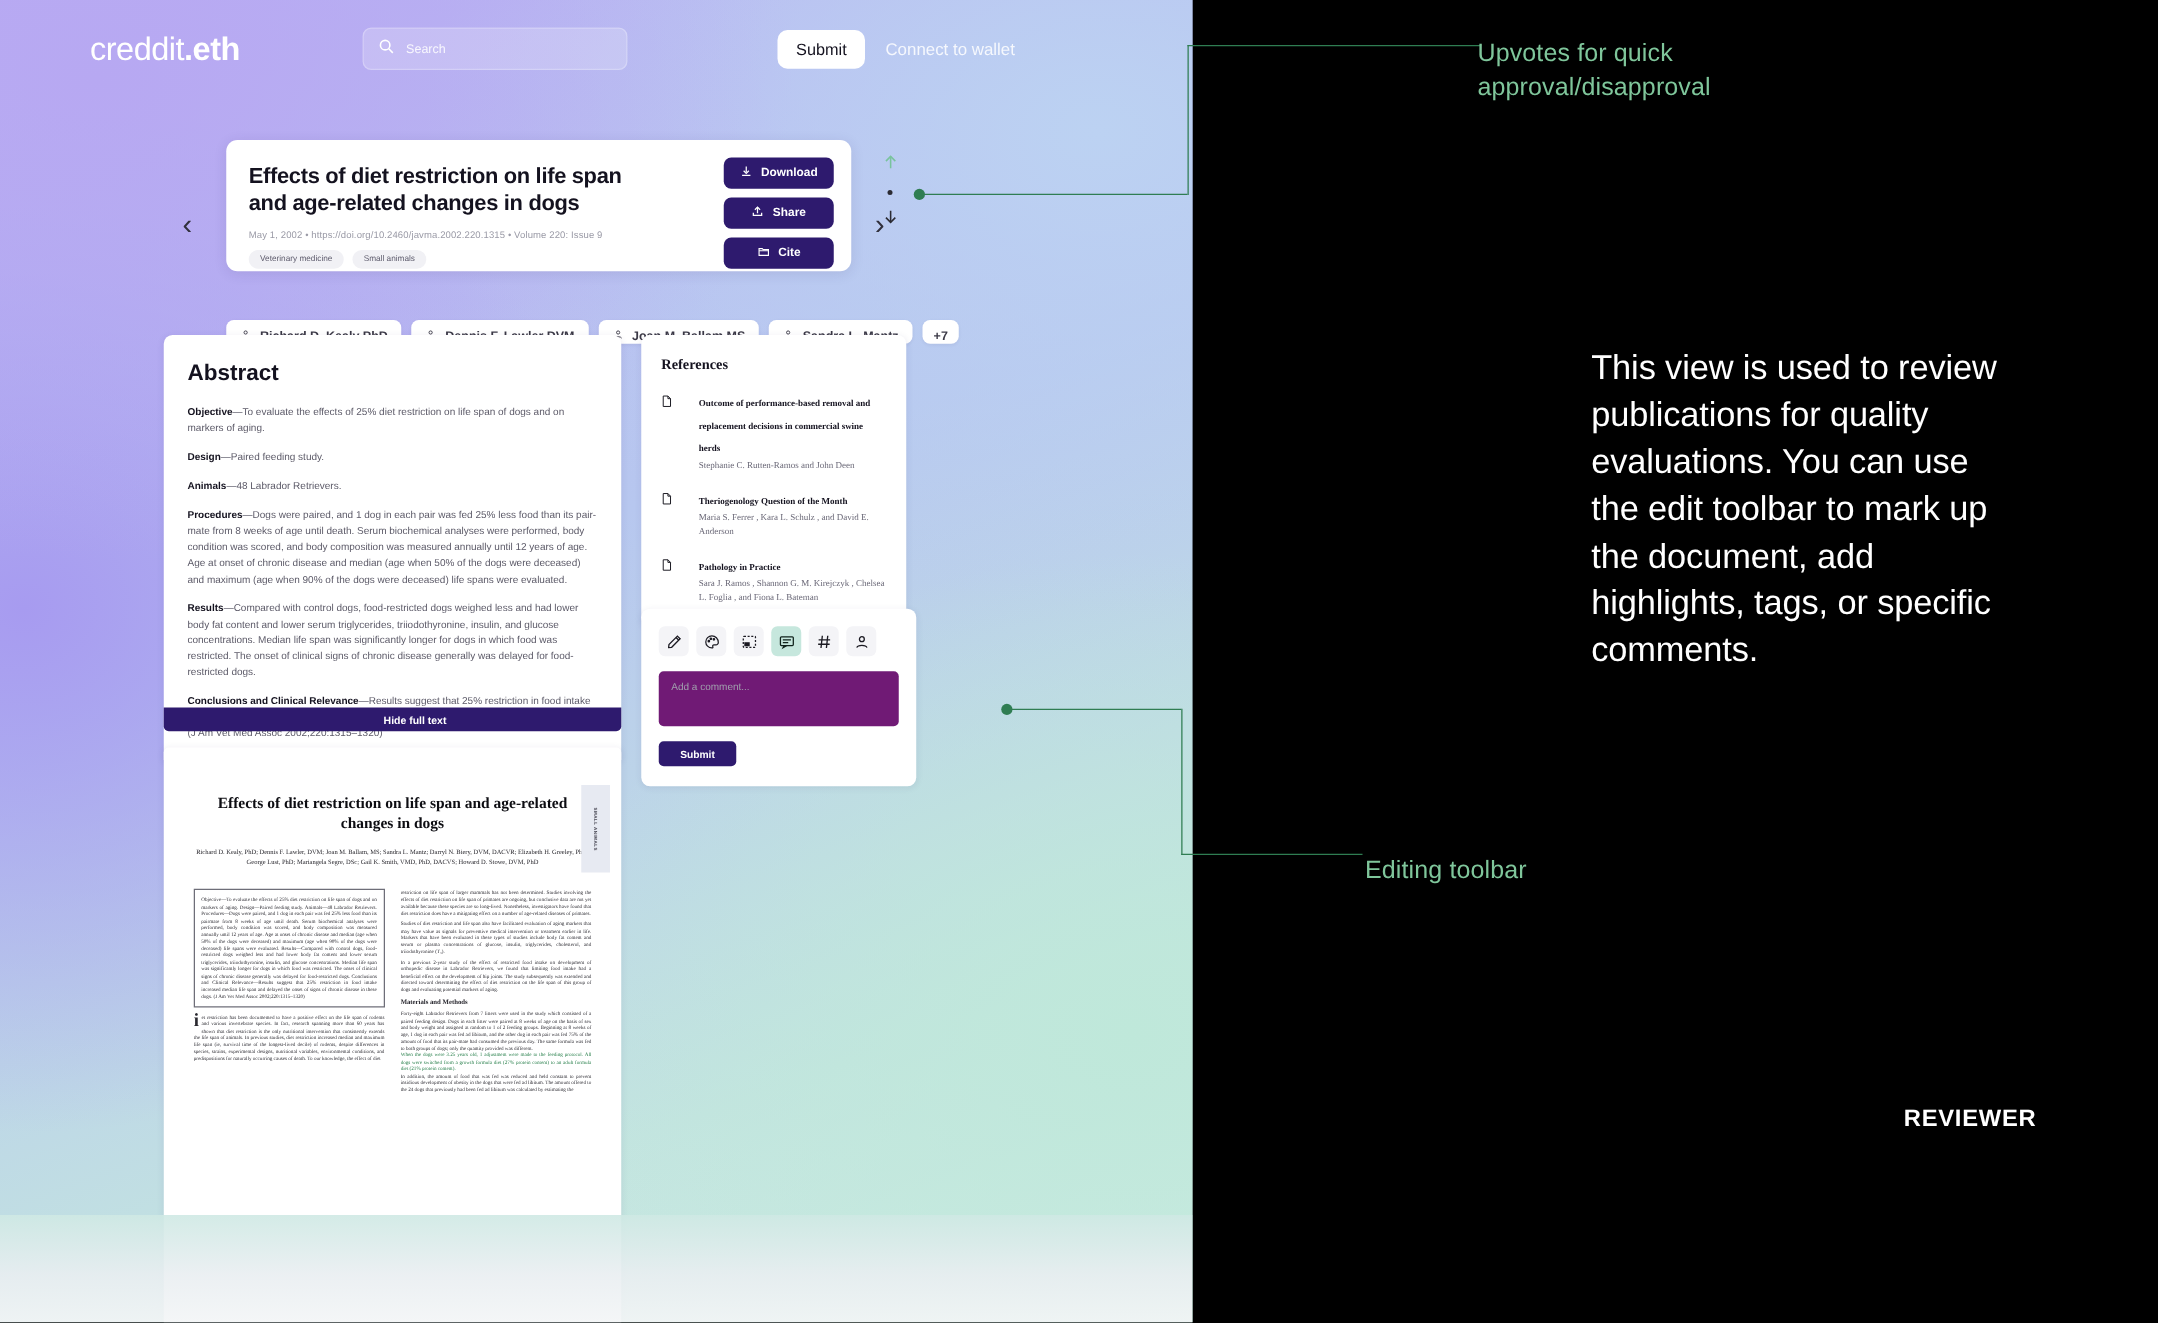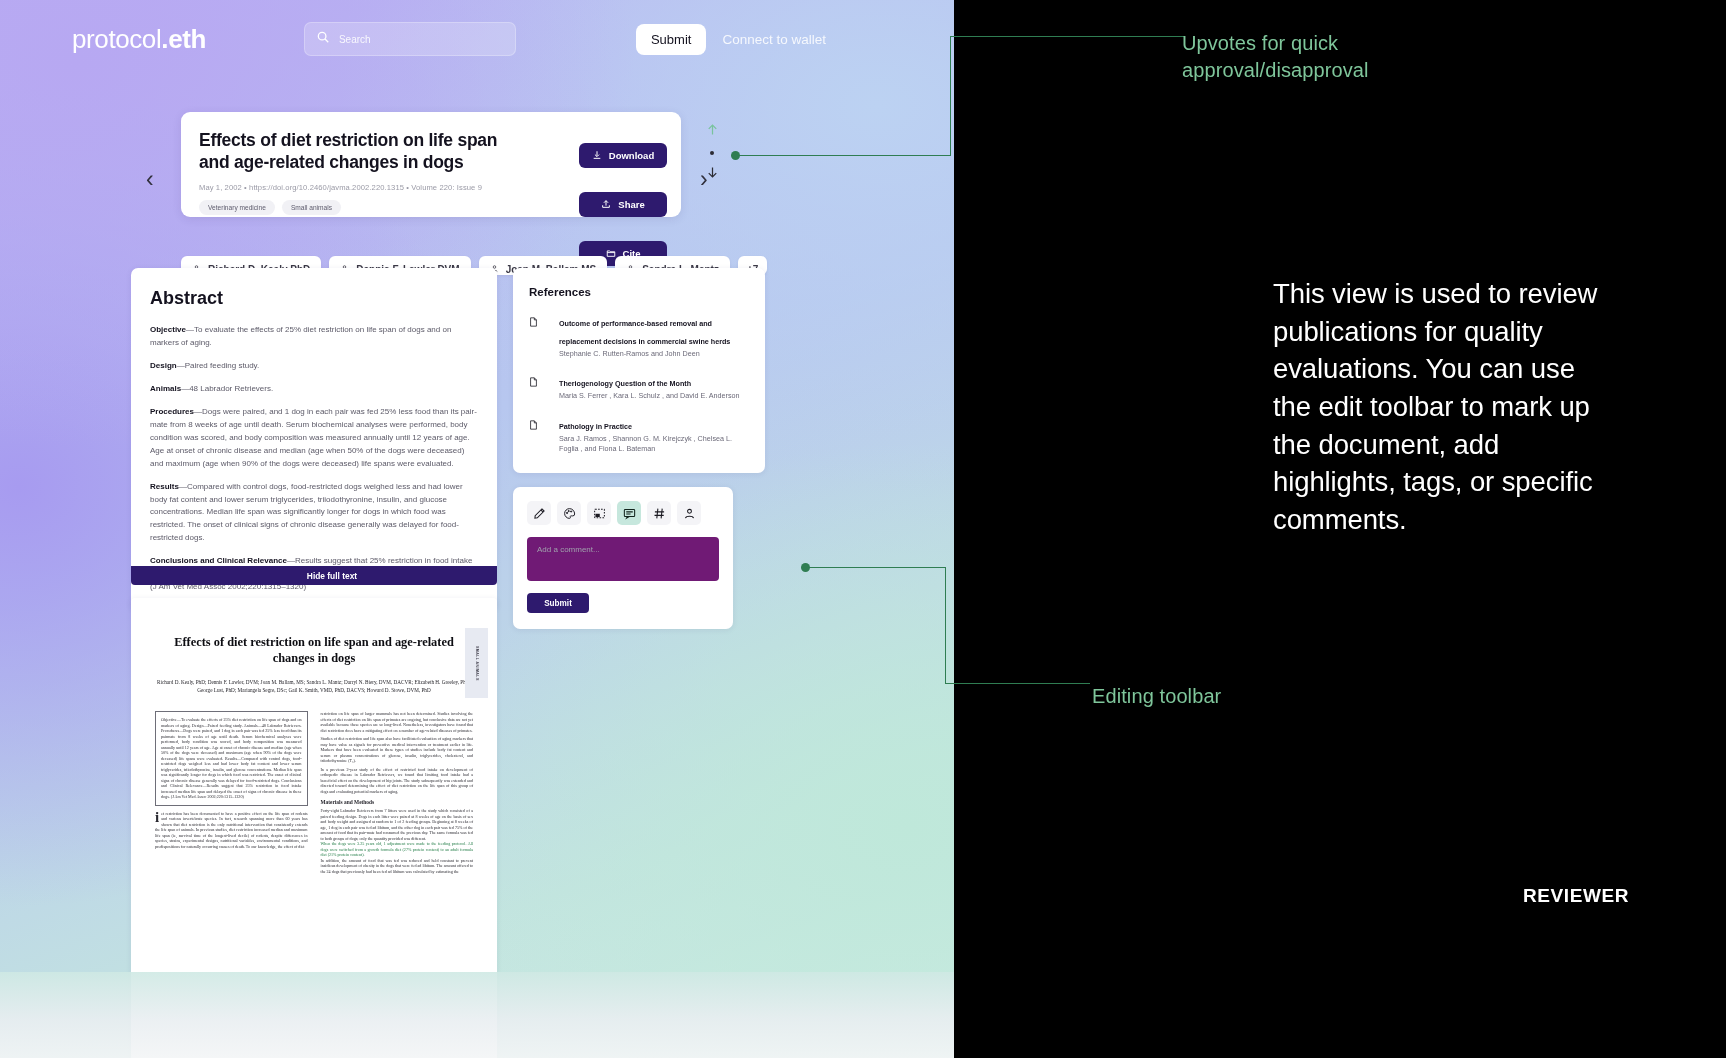--- a/index.html
+++ b/index.html
@@ -53,21 +53,21 @@
   }
   .hero h1 { font-size:17.5px; line-height:1.28; color:#14121f; font-weight:700; letter-spacing:-.25px; width:320px; }
   .hero .meta { margin-top:9px; font-size:7.6px; color:#9a9aa6; letter-spacing:.1px; }
   .chips { margin-top:8px; display:flex; gap:7px; }
   .chip { font-size:6.6px; color:#5e5c6d; background:#f1f1f5; border-radius:999px; padding:4px 9px; white-space:nowrap; }
 
   .actions { position:absolute; right:14px; top:14px; display:flex; flex-direction:column; gap:7px; }
   .act {
     width:88px; height:25px; border-radius:6px; background:#2e1a6e; color:#fff;
     font-size:9.5px; font-weight:600; display:flex; align-items:center; justify-content:center;
-    gap:7px; border:none; cursor:pointer;margin-top:17px;
+    gap:7px; border:none; cursor:pointer;
   }
   .act svg { width:10px; height:10px; }
 
   .votes { position:absolute; left:700px; top:122px; width:24px; display:flex; flex-direction:column; align-items:center; gap:10px; }
   .votes .dot { width:4px; height:4px; border-radius:50%; background:#2b2b33; }
 
   .nav-arrow {
     position:absolute; font-size:23px; color:#31303c; cursor:pointer; user-select:none; line-height:1;
   }
   .nav-arrow.left { left:146px; top:168px; }
@@ -93,22 +93,22 @@
   .abstract p { font-size:8px; line-height:1.62; color:#5c5a68; margin-bottom:10px; }
   .abstract p b { color:#14121f; font-weight:700; }
   .hide-bar {
     position:absolute; left:131px; top:566px; width:366px; height:19px; background:#2e1a6e;
     border-radius:0 0 4px 4px; color:#fff; font-size:8.4px; font-weight:700;
     display:flex; align-items:center; justify-content:center; cursor:pointer;padding-left:36px;
   }
 
   
   .refs {
-    position:absolute; left:513px; top:268px; width:252px; background:#fff;
-    border-radius:7px; padding:18px 16px 18px 16px; box-shadow:0 1px 6px rgba(40,30,90,.08);
+    position:absolute; left:513px; top:268px; width:212px; background:#fff;
+    border-radius:7px; padding:18px 16px 18px 16px; box-shadow:0 1px 6px rgba(40,30,90,.08);font-family:Liberation Serif, serif;
   }
   .refs h2 { font-size:11.5px; color:#14121f; font-weight:700; margin-bottom:14px; }
   .ref { display:flex; gap:21px; margin-bottom:13px; }
   .ref:last-child{ margin-bottom:0; }
   .ref .doc { flex:0 0 auto; margin-top:1px; }
   .ref .doc svg { width:9px; height:10px; }
   .ref .t { font-size:7.2px; font-weight:700; color:#14121f; line-height:1.42; }
   .ref .a { font-size:7.2px; color:#6b6978; line-height:1.45; margin-top:1px; }
 
   
@@ -166,21 +166,21 @@
 </style>
 </head>
 <body>
 
 <div id="root">
 
   <div id="app">
 
     <div class="hdr">
       <div class="brand">
-        <span>protocol</span><b>.eth</b>
+        <span>creddit</span><b>.eth</b>
       </div>
 
       <div class="searchbox">
         <span>
           <svg viewBox="0 0 24 24" width="14" height="14" fill="none" stroke="#ffffff" stroke-width="2.2">
             <circle cx="10.5" cy="10.5" r="6.5"></circle>
               <path d="M15.5 15.5 L21 21"></path>
           </svg>
         </span>
         <span class="lbl">Search</span>

